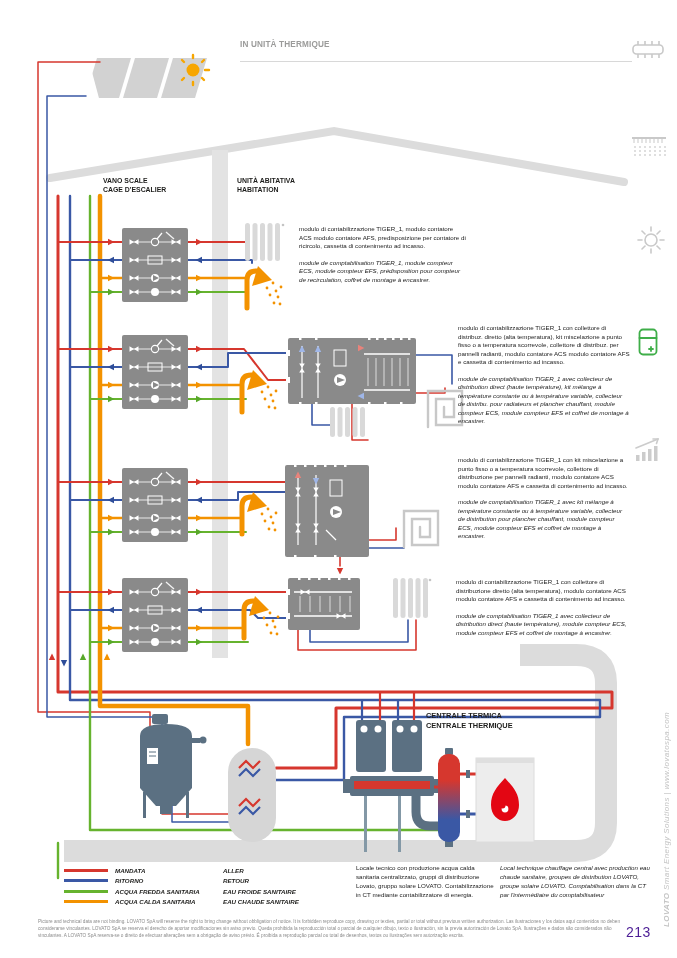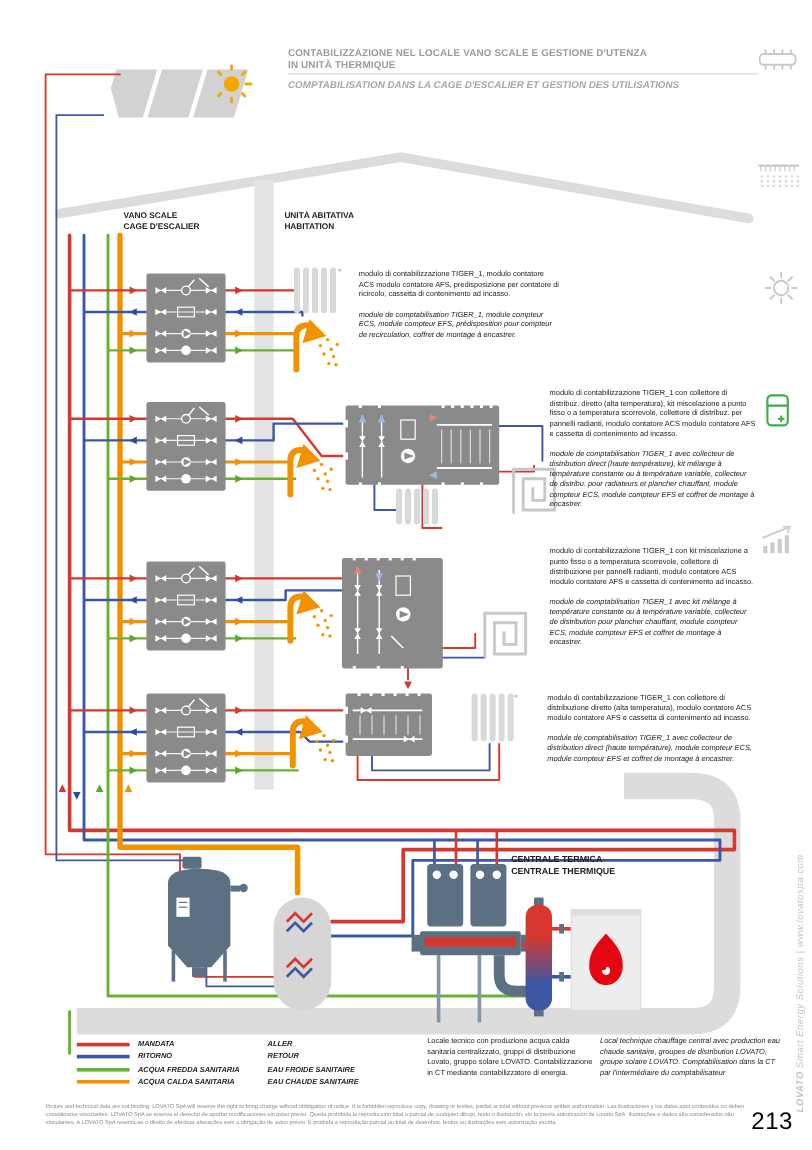--- a/index.html
+++ b/index.html
@@ -23,21 +23,21 @@
   .n3{left:458px;top:456px;width:172px;}
   .n4{left:456px;top:578px;width:176px;}
   .legend{left:64px;top:865px;width:290px;font-size:6.2px;font-weight:bold;font-style:italic;}
   .lrow{display:flex;align-items:center;height:10.5px;}
   .lswatch{width:44px;height:2.6px;margin-right:7px;flex:none;}
   .lit{width:108px;flex:none;}
   .plant-note{font-size:6.2px;line-height:1.45;color:#222;}
   .pn-it{left:356px;top:864px;width:142px;}
   .pn-fr{left:500px;top:864px;width:150px;font-style:italic;}
   .footer{left:38px;top:918px;width:592px;font-size:4.7px;line-height:1.5;color:#8a8a8a;}
-  .pagenum{left:626px;top:924px;font-size:20px;color:#000000;letter-spacing:.5px;}
+  .pagenum{left:626px;top:924px;font-size:14px;color:#4c1d95;letter-spacing:.5px;}
   .sidetext{right:6px;top:582px;height:345px;writing-mode:vertical-rl;transform:rotate(180deg);
             font-size:8px;font-style:italic;color:#c4c4c4;letter-spacing:.4px;}
   .sidetext .brand{font-weight:bold;}
   .micon{position:absolute;}
 </style>
 </head>
 <body>
 
 <div id="page">
 
@@ -403,26 +403,24 @@
       <g>
         <path d="M505 778 C513 787 519 793 519 805 C519 815 512 821 505 821 C498 821 491 815 491 805 C491 793 497 787 505 778 Z" fill="#e30613"></path>
         <circle cx="505" cy="809" r="3.4" fill="#fff"></circle>
         <circle cx="502.5" cy="805.5" r="3" fill="#e30613"></circle>
       </g>
     </g>
   </g>
 </svg>
 
 <div class="abs hdr-it">
-  <div>CONTABILIZZAZIONE NEL LOCALE VANO SCALE E GESTIONE D'UTENZA</div>
   <div>IN UNITÀ THERMIQUE</div>
 </div>
 <div class="abs hdr-rule"></div>
 <div class="abs hdr-fr">
-  <div>COMPTABILISATION DANS LA CAGE D'ESCALIER ET GESTION DES UTILISATIONS</div>
 </div>
 
 <div class="abs zonelbl lbl-vano">
   <div>VANO SCALE</div>
   <div class="l2">CAGE D'ESCALIER</div>
 </div>
 <div class="abs zonelbl lbl-unita">
   <div>UNITÀ ABITATIVA</div>
   <div class="l2">HABITATION</div>
 </div>

